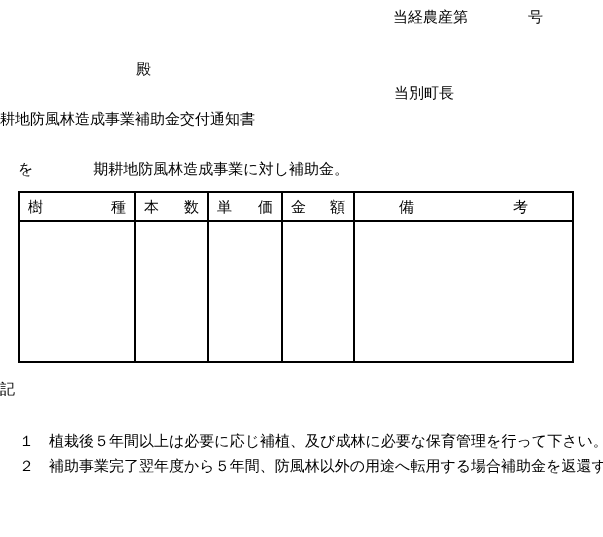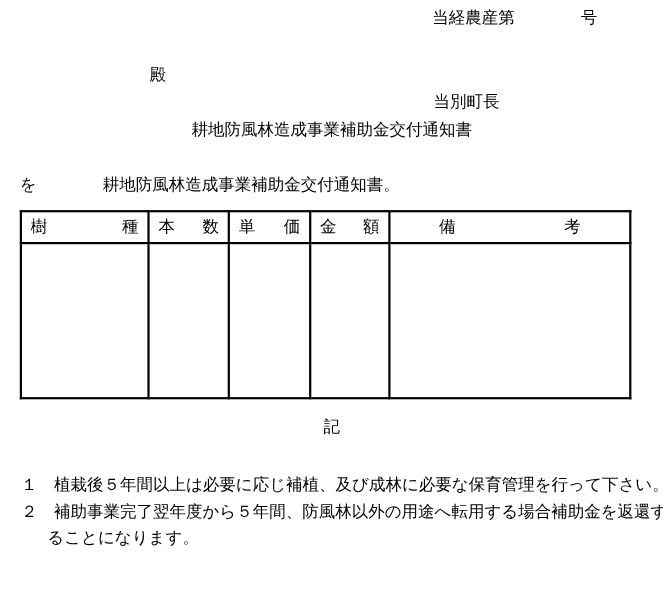--- a/index.html
+++ b/index.html
@@ -5,21 +5,21 @@
   html,body{margin:0;padding:0;background:#ffffff;}
   body{font-family:"Liberation Sans","DejaVu Sans",sans-serif;}
   .page{
     position:relative;
     width:603px;height:537px;
     background:#ffffff;color:#000000;
     font-size:15px;line-height:1.15;
     overflow:hidden;
   }
   .line{position:absolute;white-space:pre;letter-spacing:0;}
-  .centered{left:0;width:100%;text-align:center;}
+  .centered{left:0;width:100%;text-align:left;}
   table.grid{
     position:absolute;left:18px;top:191px;
     width:554px;border-collapse:collapse;
     table-layout:fixed;
   }
   table.grid th,table.grid td{
     border:2px solid #000000;
     font-weight:normal;
     padding:0;
     vertical-align:middle;
@@ -40,21 +40,21 @@
   <div class="line" style="left:393px;top:8px;">当経農産第　　　　号</div>
 
 
   <div class="line" style="left:136px;top:60px;">殿</div>
 
   <div class="line" style="left:366px;top:84px;margin-left:28px;">当別町長</div>
 
   <div class="line centered" style="top:110px;">耕地防風林造成事業補助金交付通知書</div>
 
 
-  <div class="line" style="left:18px;top:160px;">を　　　　耕地防風林造成事業補助金交付通知書。</div>
+  <div class="line" style="left:18px;top:160px;">を　　　　期耕地防風林造成事業に対し補助金。</div>
 
   <table class="grid">
     <colgroup>
       <col style="width:116px">
       <col style="width:73px">
       <col style="width:74px">
       <col style="width:72px">
       <col style="width:219px">
     </colgroup>
     <tbody>
@@ -100,16 +100,15 @@
   </tbody>
     </table>
 
   <div class="line centered" style="top:380px;">記</div>
 
 
   <div class="line" style="left:19px;top:432px;">１　植栽後５年間以上は必要に応じ補植、及び成林に必要な保育管理を行って下さい。</div>
 
   <div class="line" style="left:19px;top:457px;">２　補助事業完了翌年度から５年間、防風林以外の用途へ転用する場合補助金を返還す</div>
 
-  <div class="line" style="left:43px;top:481px;">ることになります。</div>
 
 
 </div>
 
 </body></html>

